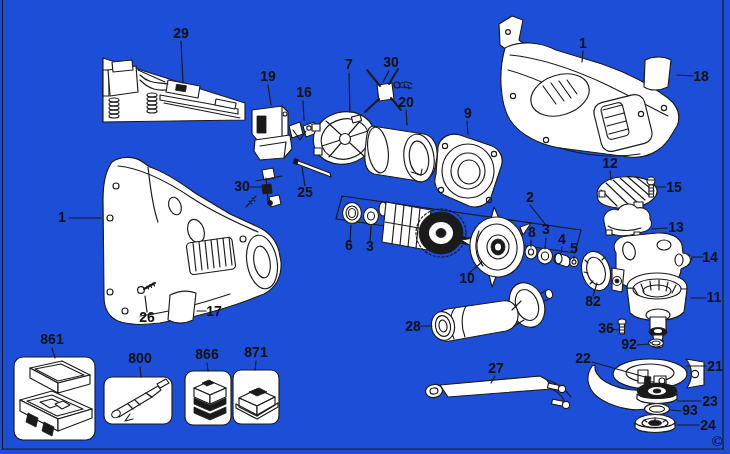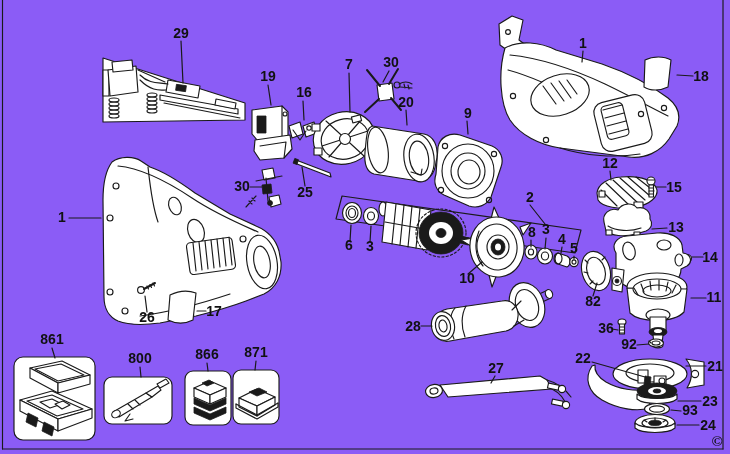--- a/index.html
+++ b/index.html
@@ -1,16 +1,16 @@
 <!DOCTYPE html>
 <html><head>
 <meta charset="utf-8">
 <style>
   html,body{margin:0;padding:0;background:#ffffff;}
-  #stage{position:relative;width:730px;height:454px;background:#8b5cf6;overflow:hidden;
+  #stage{position:relative;width:730px;height:454px;background:#1d4ed8;overflow:hidden;
          font-family:"Liberation Sans",sans-serif;}
   svg{position:absolute;left:0;top:0;}
   .callout{font-family:"Liberation Sans",sans-serif;font-size:14px;font-weight:bold;fill:#111;}
   .copyright{font-family:"Liberation Serif",serif;font-size:15px;font-weight:bold;fill:#111;}
   .ln{fill:none;stroke:#1a1a1a;stroke-width:1.15;stroke-linejoin:round;stroke-linecap:round;}
   .wh{fill:#ffffff;stroke:#1a1a1a;stroke-width:1.15;stroke-linejoin:round;}
   .dk{fill:#1a1a1a;stroke:#1a1a1a;stroke-width:0.8;stroke-linejoin:round;}
   .ld{fill:none;stroke:#1a1a1a;stroke-width:1.2;stroke-linecap:round;}
   .hv{fill:none;stroke:#1a1a1a;stroke-width:2;stroke-linecap:round;}
 </style>

